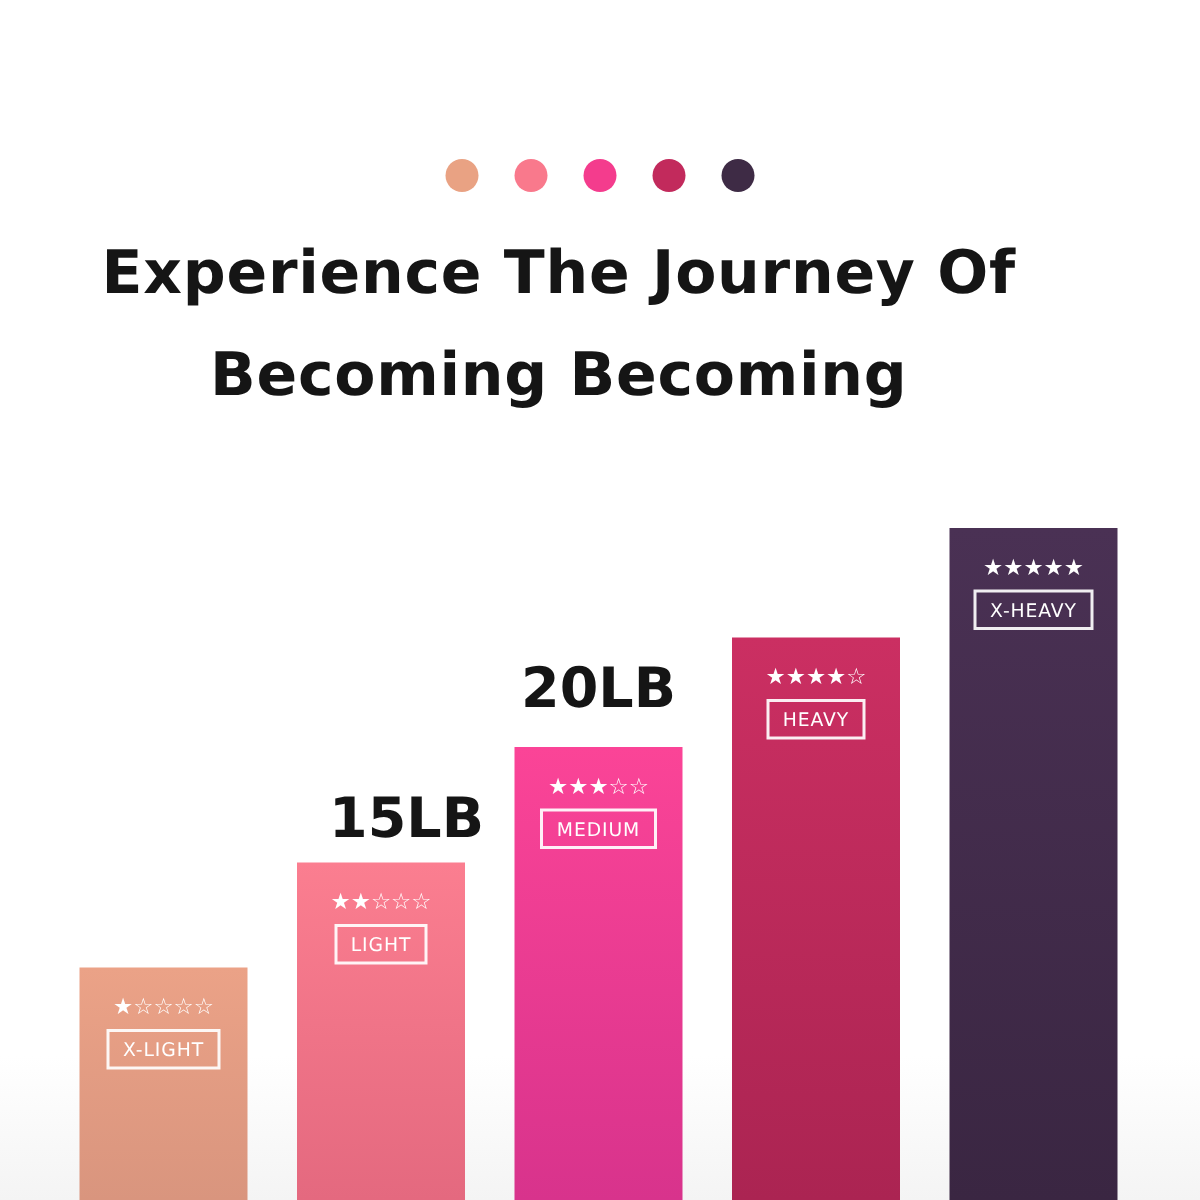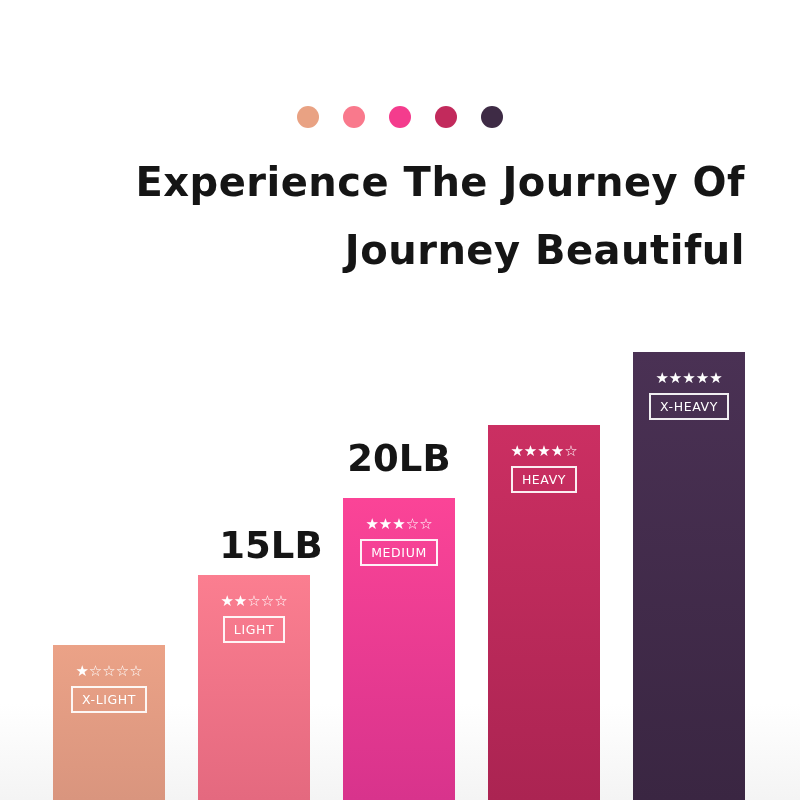--- a/index.html
+++ b/index.html
@@ -38,21 +38,21 @@
     height: 22px;
     border-radius: 50%;
   }
 
   
   .heading {
     position: absolute;
     top: 148px;
     left: 0;
     width: 745px;
-    text-align: right;
+    text-align: center;
     color: #151515;
     font-family: "DejaVu Sans", sans-serif;
     font-weight: bold;
     font-size: 40px;
     line-height: 68px;
     letter-spacing: 0.5px;
   }
   .heading .line {
     display: block;
     white-space: nowrap;
@@ -130,21 +130,21 @@
   <div class="dot-row">
       <div class="dot" style="background: rgb(233, 162, 131);"></div>
       <div class="dot" style="background: rgb(249, 121, 140);"></div>
       <div class="dot" style="background: rgb(244, 60, 141);"></div>
       <div class="dot" style="background: rgb(194, 42, 92);"></div>
       <div class="dot" style="background: rgb(62, 43, 69);"></div>
     </div>
 
   <div class="heading">
     <span class="line">Experience The Journey Of</span>
-    <span class="line">Journey Beautiful</span>
+    <span class="line">Becoming Becoming</span>
   </div>
 
   <div class="chart">
       <div class="bar-col" style="left: 53px; width: 112px; height: 215px;">
         <div class="bar" style="height: 155px; background: linear-gradient(rgb(235, 162, 135) 0%, rgb(217, 149, 126) 100%);">
           <div class="badge-group" style="top: 18px;">
             <div class="stars">★☆☆☆☆</div>
             <div class="level-badge">X-LIGHT</div>
           </div>
         </div>

